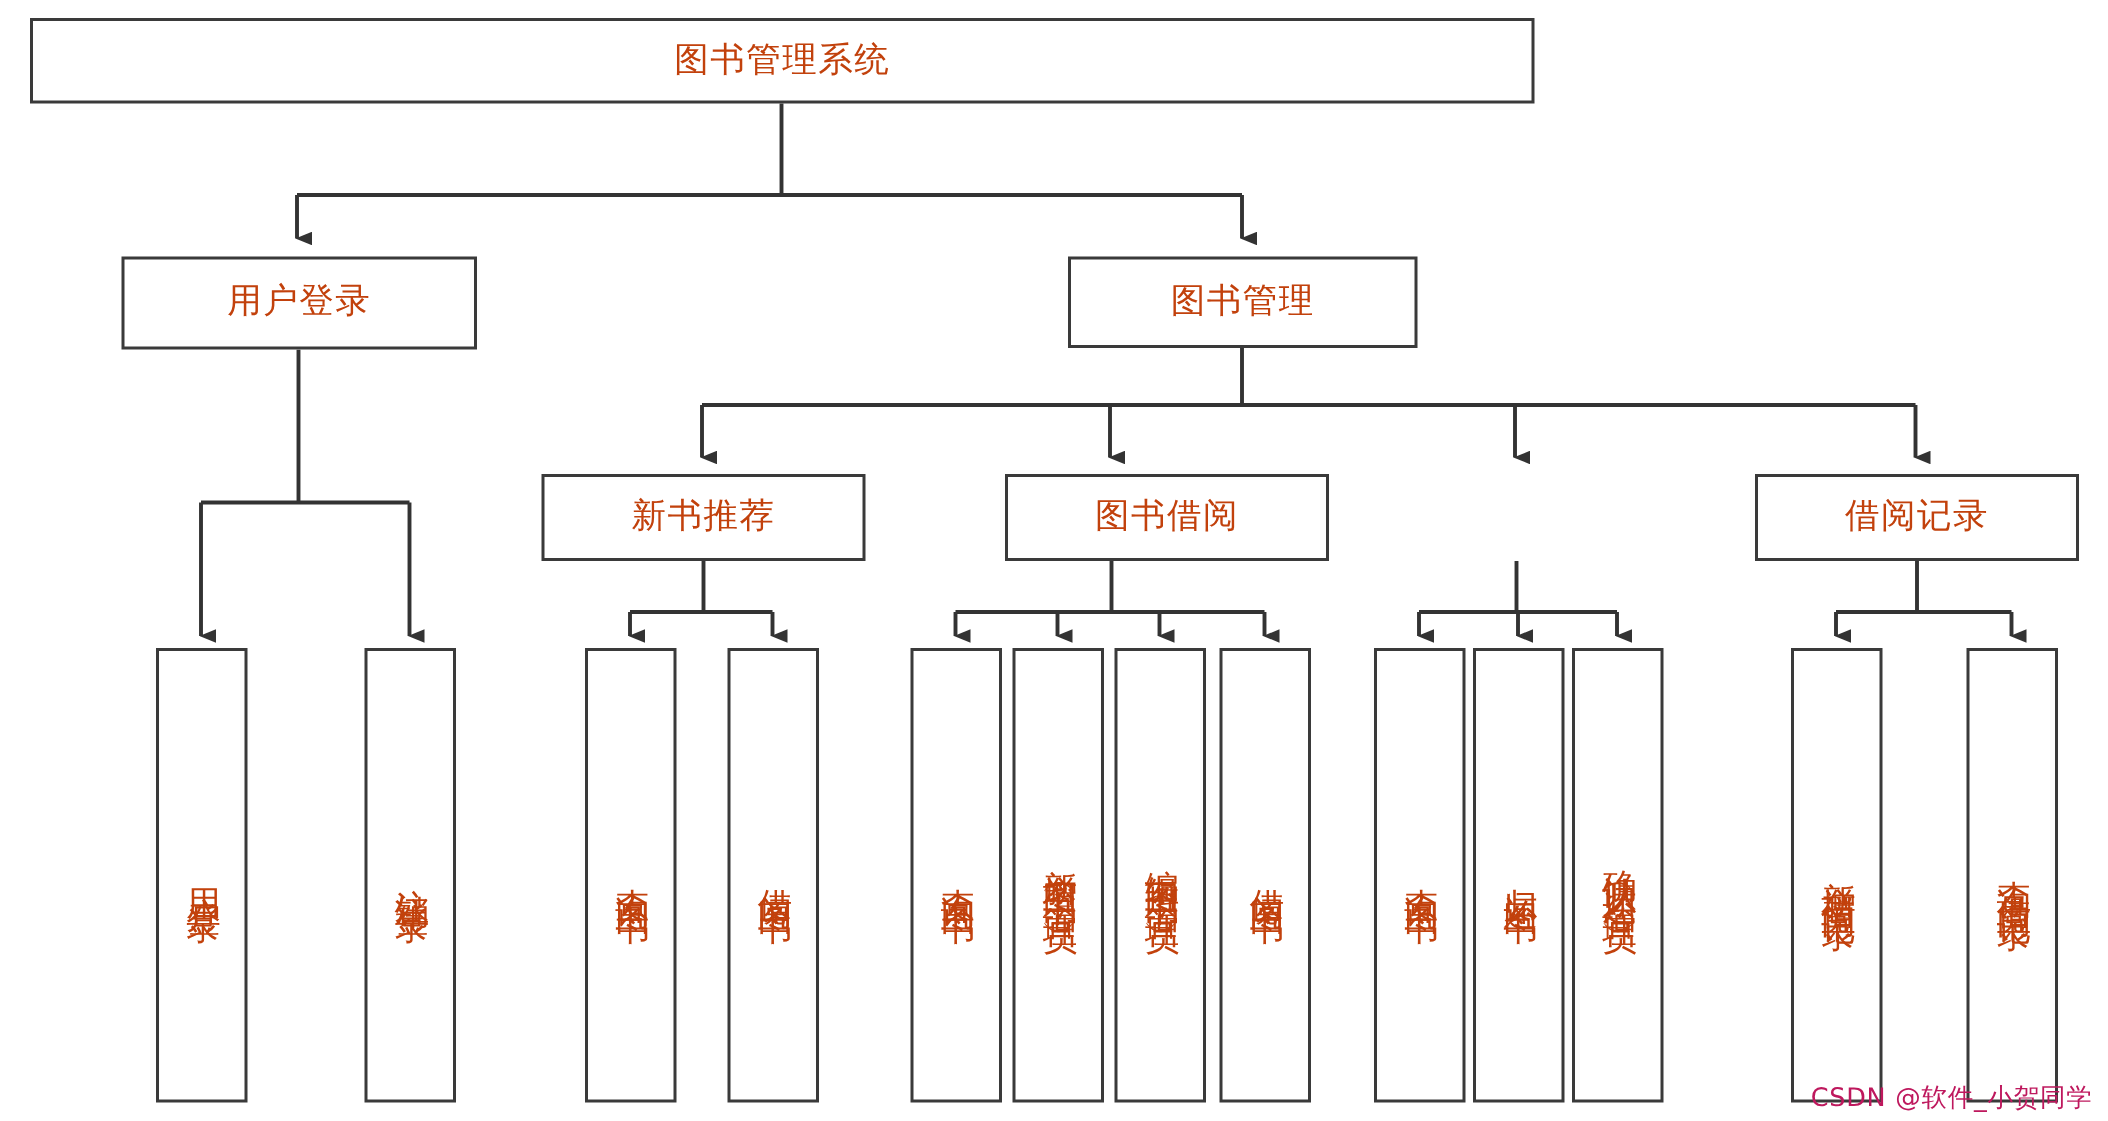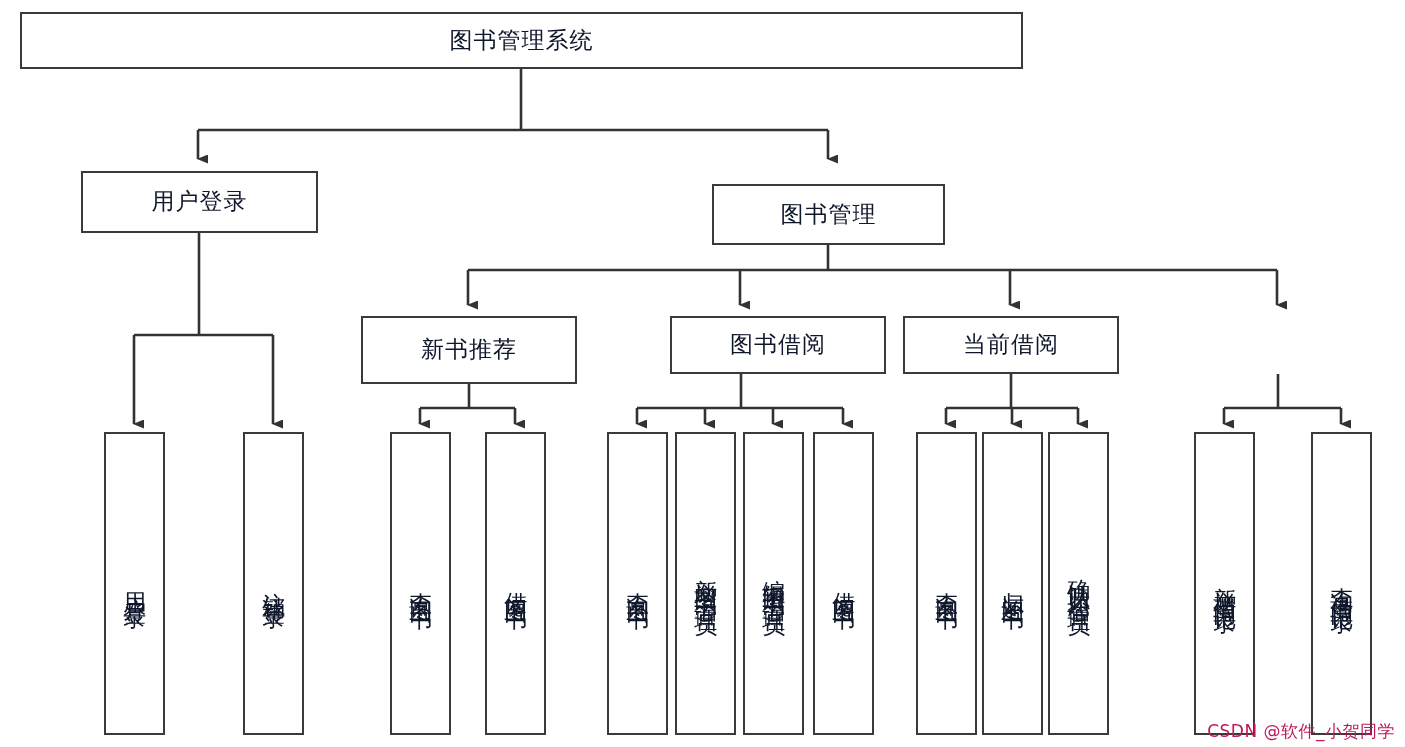--- a/index.html
+++ b/index.html
@@ -28,21 +28,21 @@
     height: 747px;
   }
   .node {
     position: absolute;
     box-sizing: border-box;
     background: #ffffff;
     border: 2.5px solid #3a3a3a;
     display: flex;
     align-items: center;
     justify-content: center;
-    color: #0f172a;
+    color: #c2410c;
     z-index: 2;
   }
   .node.horiz {
     font-size: 23px;
     letter-spacing: 1px;
     line-height: 1.2;
   }
   .node.root {
     font-size: 23px;
   }
@@ -129,36 +129,36 @@
   </svg>
 
   <div class="node root horiz" style="left:20px; top:12px; width:1003px; height:57px;">
     <span>图书管理系统</span>
   </div>
 
   <div class="node horiz" style="left:81px; top:171px; width:237px; height:62px;">
     <span>用户登录</span>
   </div>
 
-  <div class="node horiz" style="left:712px; top:184px; width:233px; height:61px;">
+  <div class="node horiz" style="left:712px; top:171px; width:233px; height:61px;">
     <span>图书管理</span>
   </div>
 
-  <div class="node horiz" style="left:361px; top:316px; width:216px; height:68px;justify-content:center;">
+  <div class="node horiz" style="left:361px; top:316px; width:216px; height:58px;justify-content:center;">
     <span>新书推荐</span>
   </div>
 
   <div class="node horiz" style="left:670px; top:316px; width:216px; height:58px;">
     <span>图书借阅</span>
   </div>
 
-  <div class="node horiz" style="left:903px; top:316px; width:216px; height:58px;">
-    <span>当前借阅</span>
-  </div>
-
+
+  <div class="node horiz" style="left:1170px; top:316px; width:216px; height:58px;">
+    <span>借阅记录</span>
+  </div>
 
   <div class="node vert" style="left:104px; top:432px; width:61px; height:303px;">
     <span>用户登录</span>
   </div>
 
   <div class="node vert" style="left:243px; top:432px; width:61px; height:303px;">
     <span>注销登录</span>
   </div>
 
   <div class="node vert" style="left:390px; top:432px; width:61px; height:303px;">

